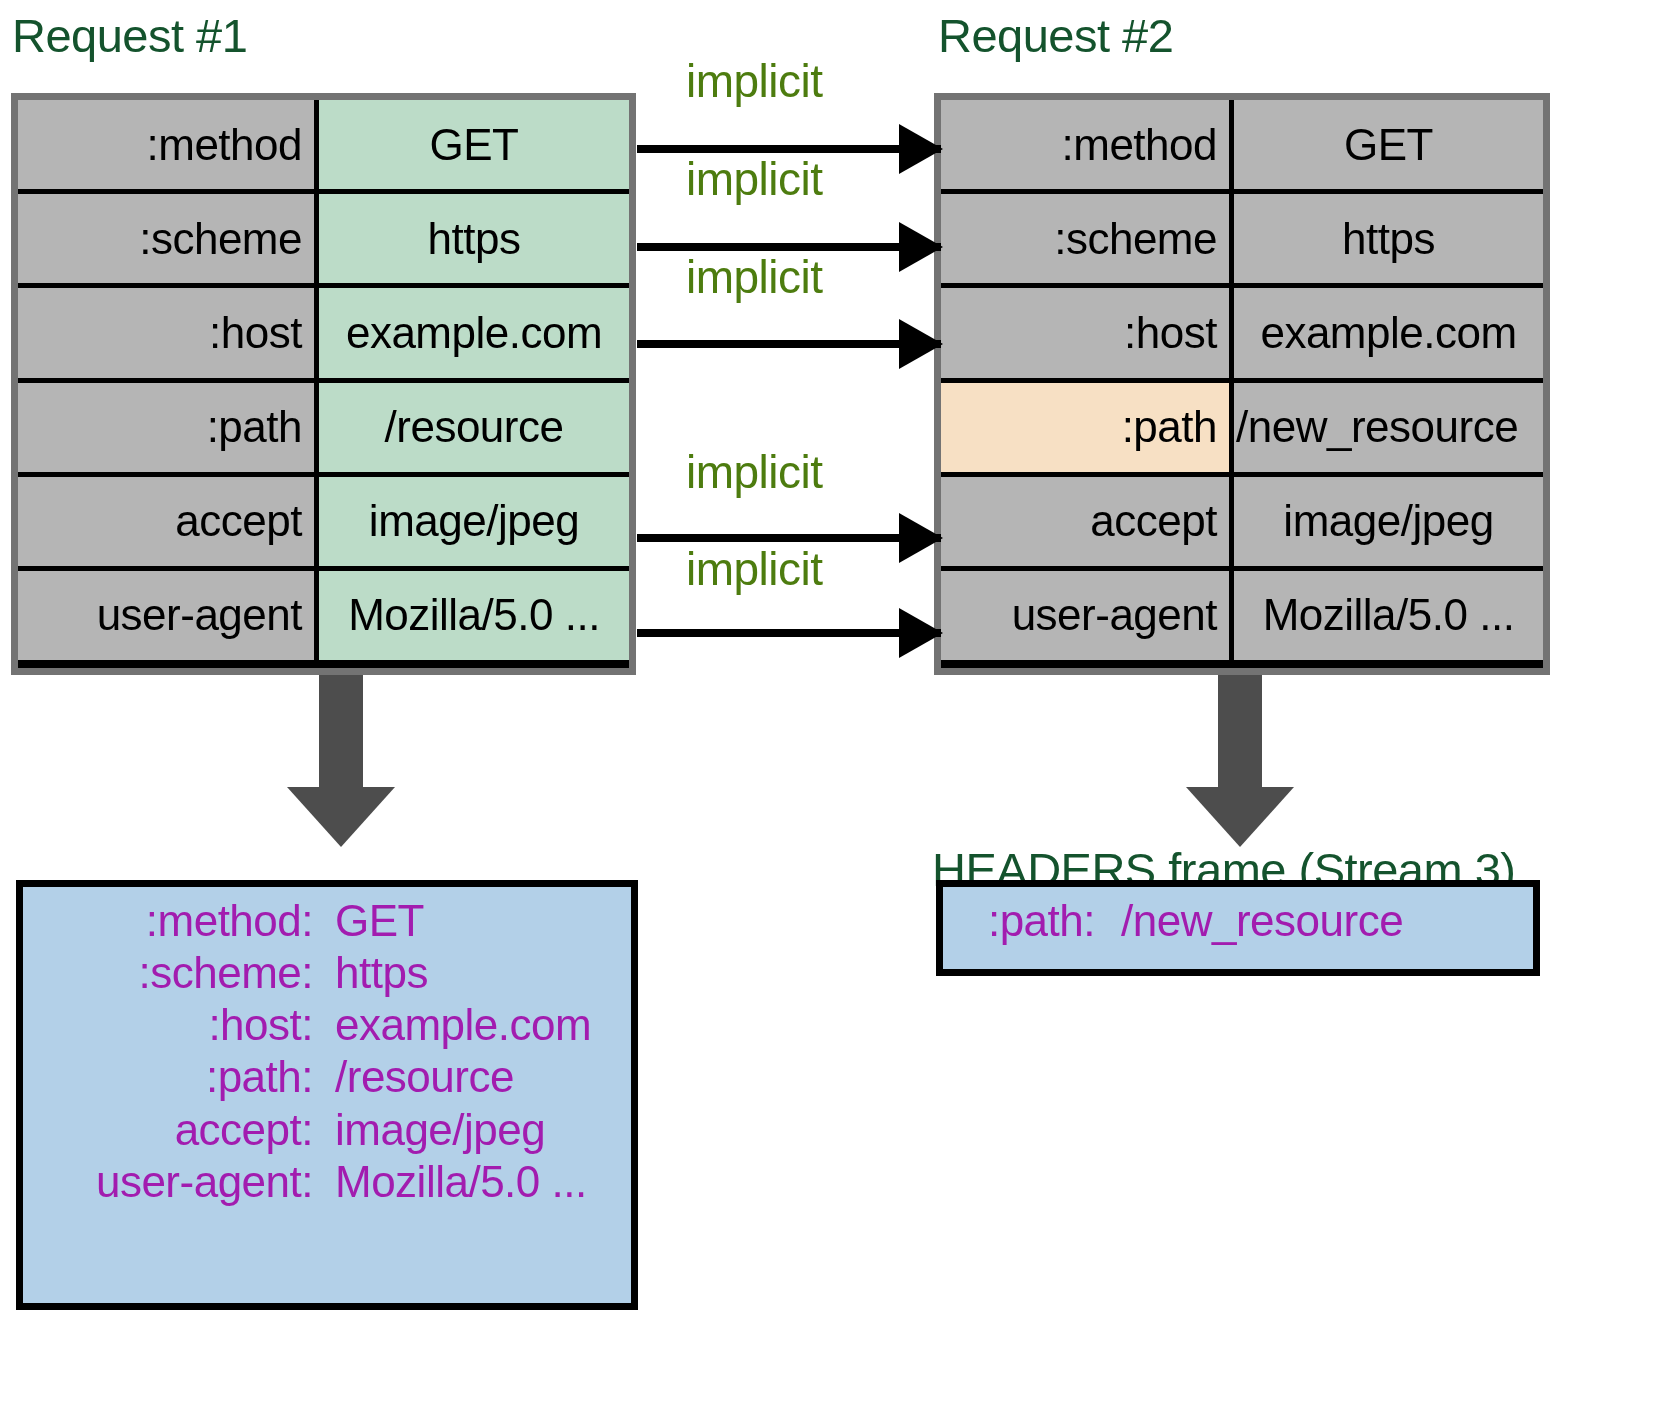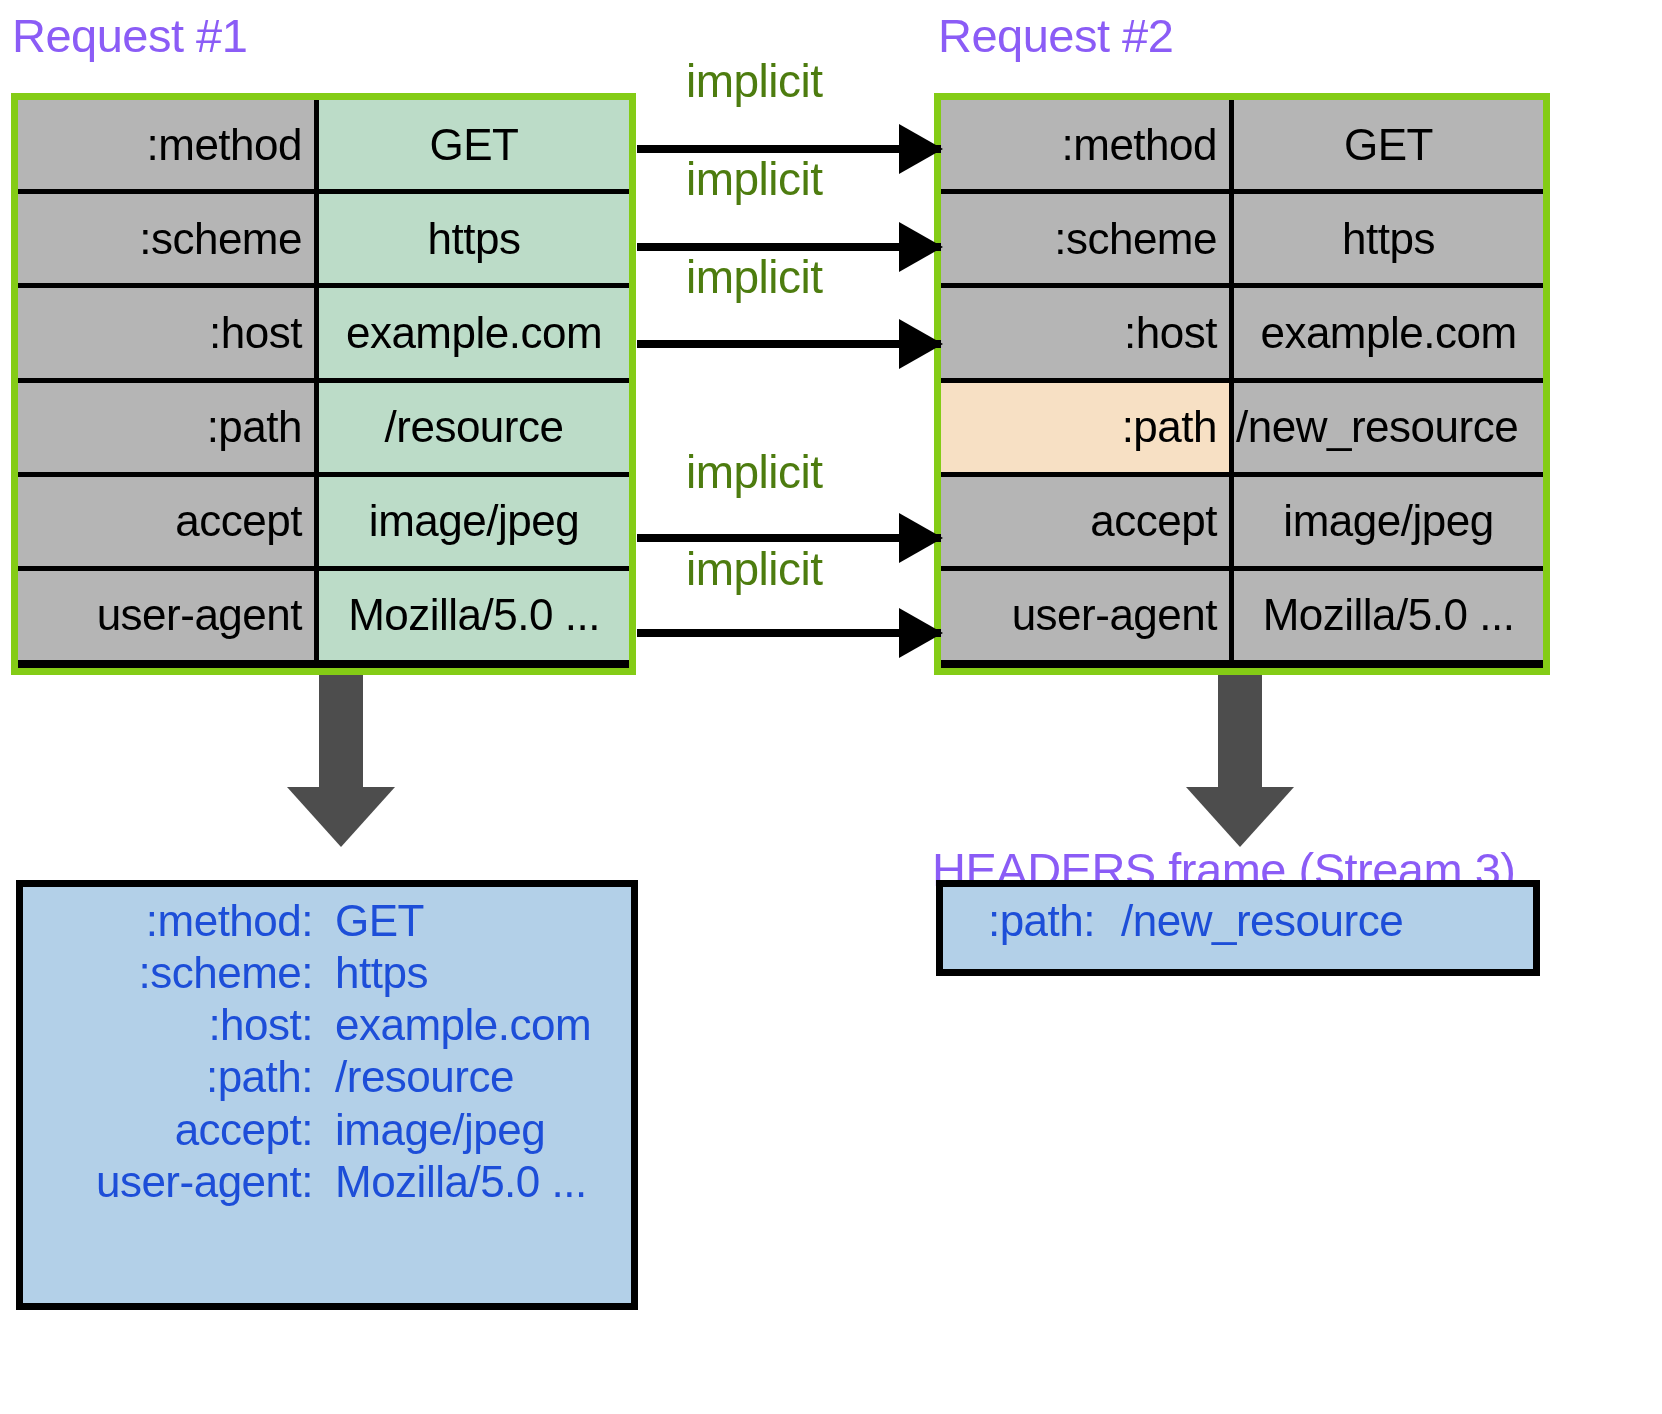--- a/index.html
+++ b/index.html
@@ -20,33 +20,33 @@
     left: 0; top: 0;
     width: 1662px;
     height: 1414px;
   }
 
   
   .section-title {
     position: absolute;
     font-size: 47px;
     line-height: 1;
-    color: #8b5cf6;
+    color: #14532d;
     white-space: nowrap;
     letter-spacing: -0.5px;
   }
   #title-req1 { left: 12px;  top: 12px; }
   #title-req2 { left: 938px; top: 12px; }
   #title-frame1 { left: 10px;  top: 806px; }
   #title-frame3 { left: 932px; top: 846px; }
 
   
   .hdr-table {
     position: absolute;
-    border: 7px solid #84cc16;
+    border: 7px solid #737373;
     box-sizing: border-box;
     display: flex;
     flex-direction: column;
     background: #000000;
   }
   #table-req1 { left: 11px;  top: 93px; width: 625px; height: 582px; }
   #table-req2 { left: 934px; top: 93px; width: 616px; height: 582px; }
 
   .hdr-row {
     display: flex;
@@ -150,21 +150,21 @@
     padding: 8px 22px 10px 22px;
   }
   #frame-box-1 { left: 16px;  top: 880px; width: 622px; height: 430px; }
   #frame-box-3 { left: 936px; top: 880px; width: 604px; height: 96px; }
 
   .frame-line {
     display: flex;
     align-items: center;
     font-size: 44px;
     line-height: 1.185;
-    color: #1d4ed8;
+    color: #a21caf;
     letter-spacing: -0.5px;
     white-space: nowrap;
   }
   #frame-box-1 .fl-name { width: 268px; flex: 0 0 268px; text-align: right; }
   #frame-box-1 .fl-value { padding-left: 22px; }
   #frame-box-3 .fl-name { width: 130px; flex: 0 0 130px; text-align: right; }
   #frame-box-3 .fl-value { padding-left: 26px; }
 </style>
 </head>
 <body>

